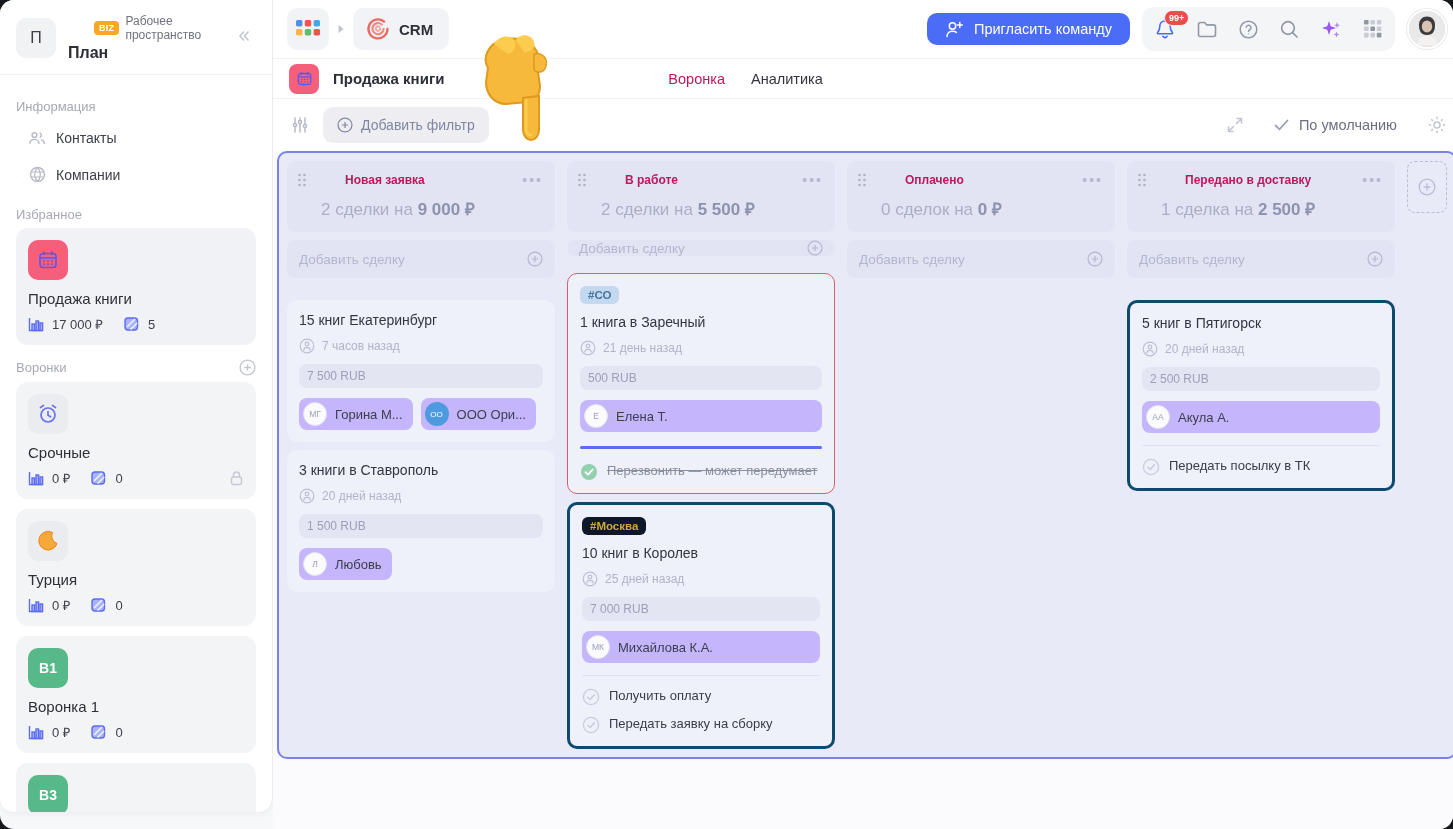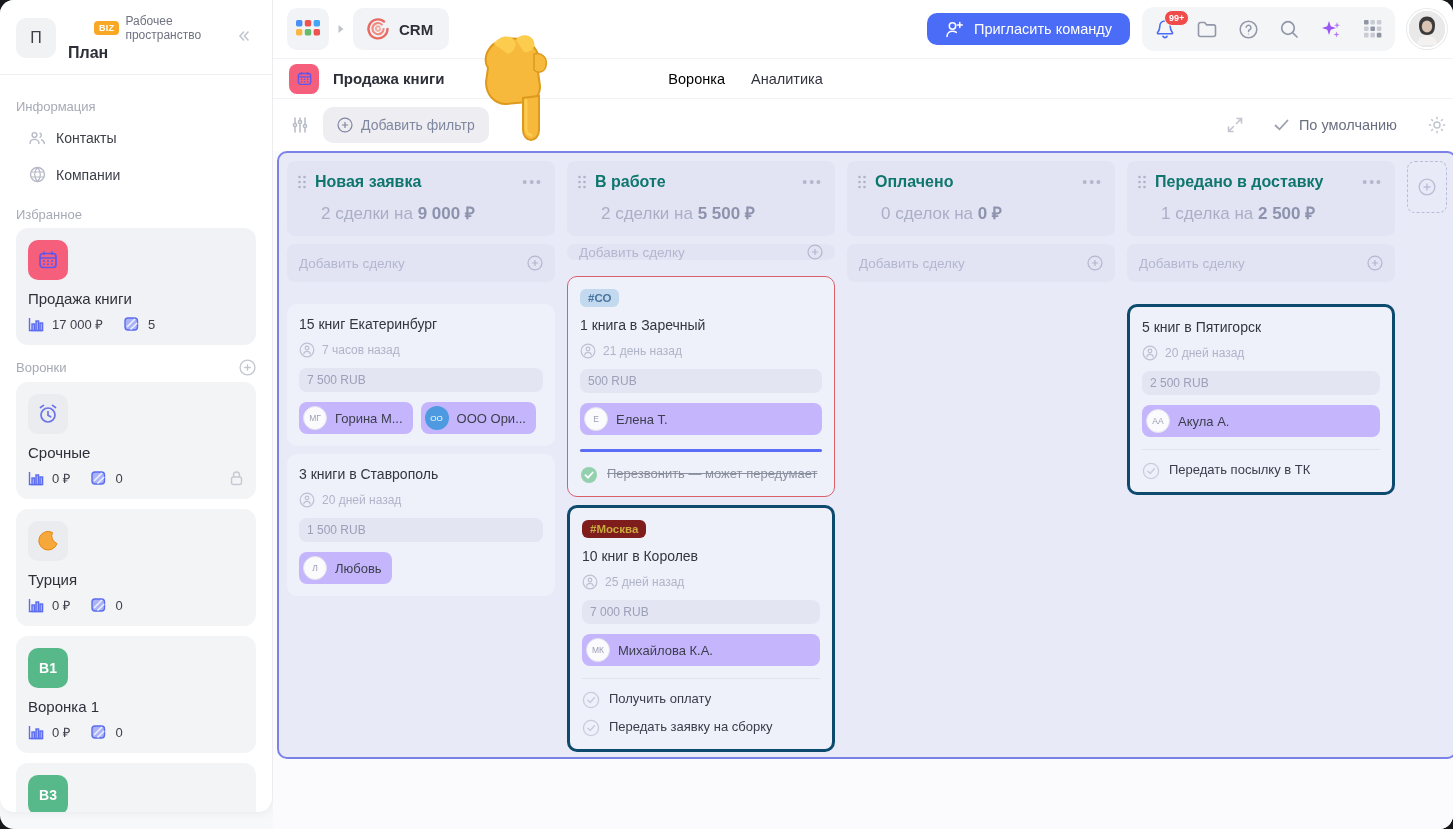--- a/index.html
+++ b/index.html
@@ -46,48 +46,48 @@
   .icon-panel { background:#f4f5f7; border-radius:12px; height:44px; display:flex; align-items:center; padding:0 12px; gap:20px; }
   .tb-icon { position:relative; display:flex; cursor:pointer;text-align:right; }
   .notif-badge { position:absolute; top:-8px; left:10px; background:#ef4b4b; color:#fff; font-size:9px; font-weight:bold; border-radius:8px; padding:2px 4px; border:1.5px solid #f4f5f7; }
   .avatar { width:40px; height:40px; border-radius:50%; border:2px solid #fff; box-shadow:0 0 0 1px #e7e8ec; overflow:hidden; cursor:pointer; background:#dcdcde; }
 
   .title-bar { height:40px; display:flex; align-items:center; padding:0 16px; gap:14px; border-top:1px solid #f1f2f4; }
   .fun-ico { width:30px; height:30px; border-radius:8px; background:#f55f7b; display:flex; align-items:center; justify-content:center; }
   .fun-title { font-size:15px; font-weight:bold; color:#2c2e38; margin-right:210px; }
   .tabs { display:flex; gap:26px; }
   .tab { font-size:14.5px; color:#33353e; cursor:pointer; }
-  .tab.active { color:#000000; }
+  .tab.active { color:#be185d; }
 
   .filter-bar { height:53px; display:flex; align-items:center; padding:0 14px; gap:10px; border-top:1px solid #f1f2f4; }
   .sliders-ico { color:#b6b9c6; display:flex; padding:0 4px; }
   .chip { background:#ededf2; border-radius:10px; height:36px; display:flex; align-items:center; gap:8px; padding:0 14px; font-size:14px; color:#8087a0; cursor:pointer; }
   .filter-right { margin-left:auto; display:flex; align-items:center; gap:14px; }
   .expand-ico, .gear-ico { color:#c3c6d0; display:flex; cursor:pointer; }
   .default-chip { background:#fff; border-radius:10px; height:38px; display:flex; align-items:center; gap:10px; padding:0 16px; font-size:14.5px; color:#6a6f80; cursor:pointer; }
 
   
   .board-area { flex:1; background:#fbfbfd; padding:0 4px; }
   .board { height:608px; border:2px solid #7a82e8; border-radius:10px; background:#e9eaf8; display:flex; padding:8px; gap:12px; overflow:hidden; }
   .col { width:268px; min-width:268px; display:flex; flex-direction:column; gap:8px; }
   .col-head { background:#e2e4f3; border-radius:8px; padding:12px 12px 12px 10px; }
   .col-head-top { display:flex; align-items:center; gap:8px; }
   .drag-dots { color:#aeb2c6; display:flex; cursor:grab; }
-  .col-title { font-size:16px; font-weight:bold; color:#0f766e; flex:1; }
+  .col-title { font-size:12px; font-weight:bold; color:#be185d; flex:1;margin-left:30px; }
   .col-menu { color:#b4b8cc; letter-spacing:2px; font-size:14px; cursor:pointer; line-height:6px; }
   .col-sub { font-size:17px; color:#abafc6; margin:10px 0 0 24px; }
   .col-sub .amt { color:#8d92ad; font-weight:bold; }
   .add-deal { background:#e2e4f3; border-radius:8px; height:38px; display:flex; align-items:center; padding:0 12px; font-size:13.5px; color:#b3b7cf; cursor:text; }
   .add-deal .plus { margin-left:auto; color:#b3b7cf; display:flex; }
   .kcard { background:#eef0fa; border-radius:10px; padding:12px; display:flex; flex-direction:column; gap:10px; cursor:pointer; }
   .kcard.red { border:1px solid #d95f6b; }
   .kcard.green { border:3px solid #0c4a6e; }
   .ktag { align-self:flex-start; font-size:11.5px; font-weight:bold; border-radius:6px; padding:3px 8px; }
   .ktag.blue { background:#c2d9ef; color:#49759f; }
-  .ktag.yellow { background:#7f1d1d; color:#c9a83d; }
+  .ktag.yellow { background:#0f172a; color:#c9a83d; }
   .ktitle { font-size:14px; color:#33353f; font-weight:500; }
   .kmeta { display:flex; align-items:center; gap:7px; font-size:12px; color:#b0b4c8; }
   .kprice { background:#e3e5f3; border-radius:8px; height:24px; display:flex; align-items:center; padding:0 8px; font-size:12px; color:#9ca0b8; }
   .chiprow { display:flex; gap:8px; }
   .kchip { background:#c4b5fd; border-radius:8px; height:32px; display:flex; align-items:center; gap:8px; padding:0 10px 0 4px; flex:0 1 auto; min-width:0; }
   .kchip .cav { width:24px; height:24px; min-width:24px; border-radius:50%; background:#fbfbfd; border:1px solid #e1e3ee; color:#9ba0b5; font-size:8.5px; display:flex; align-items:center; justify-content:center; text-transform:uppercase; }
   .kchip .cav.blue { background:#4e9ae0; color:#fff; border:none; font-size:8px; }
   .kchip .cname { font-size:13px; color:#3c3f4b; white-space:nowrap; overflow:hidden; text-overflow:ellipsis; }
   .kprogress { height:3px; background:#5b6cf5; border-radius:2px; margin:4px 0; }
   .kdivider { height:1px; background:#e0e2ef; margin:2px 0; }

